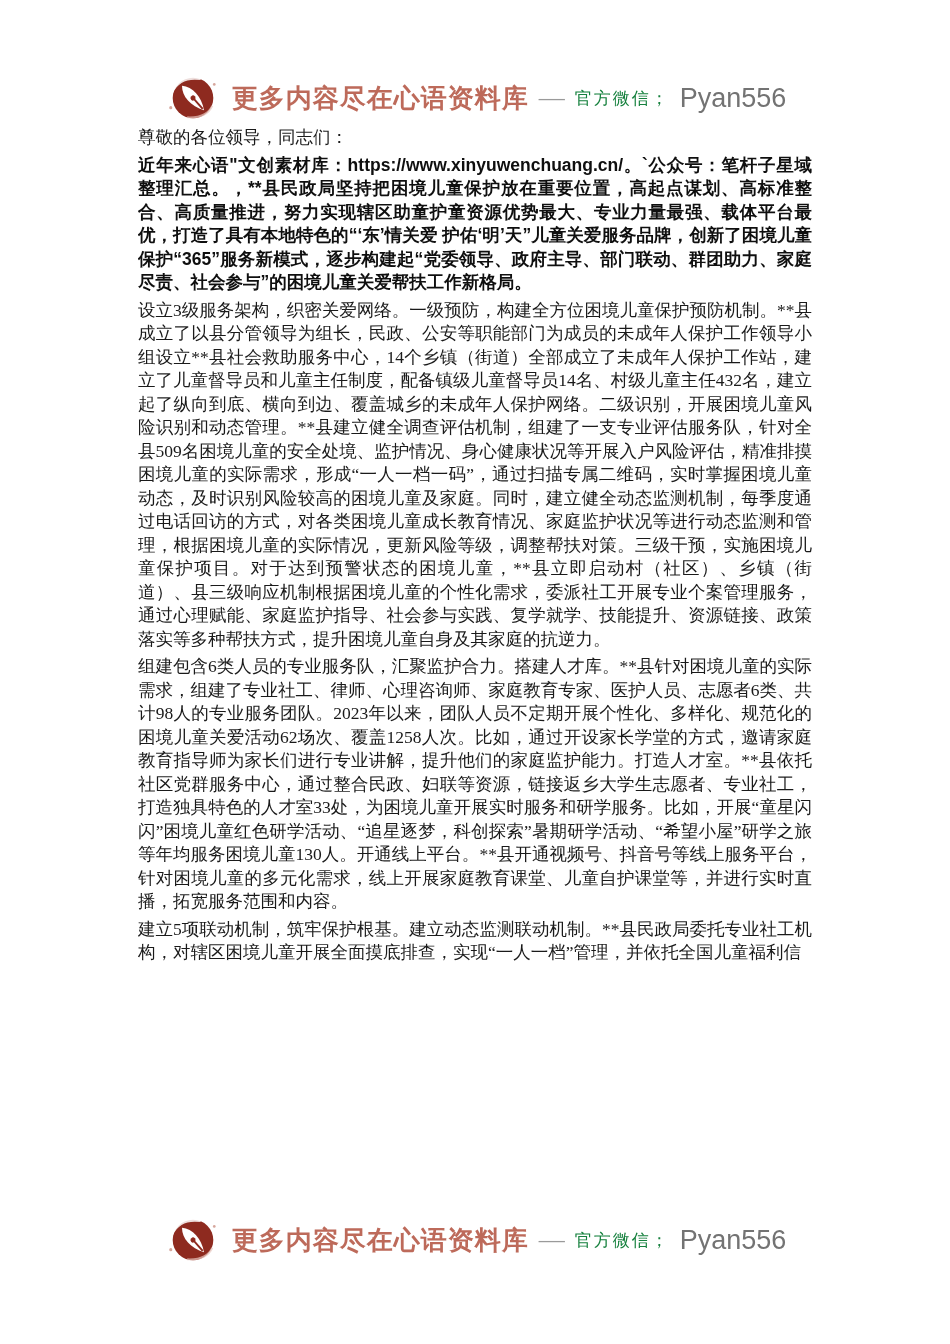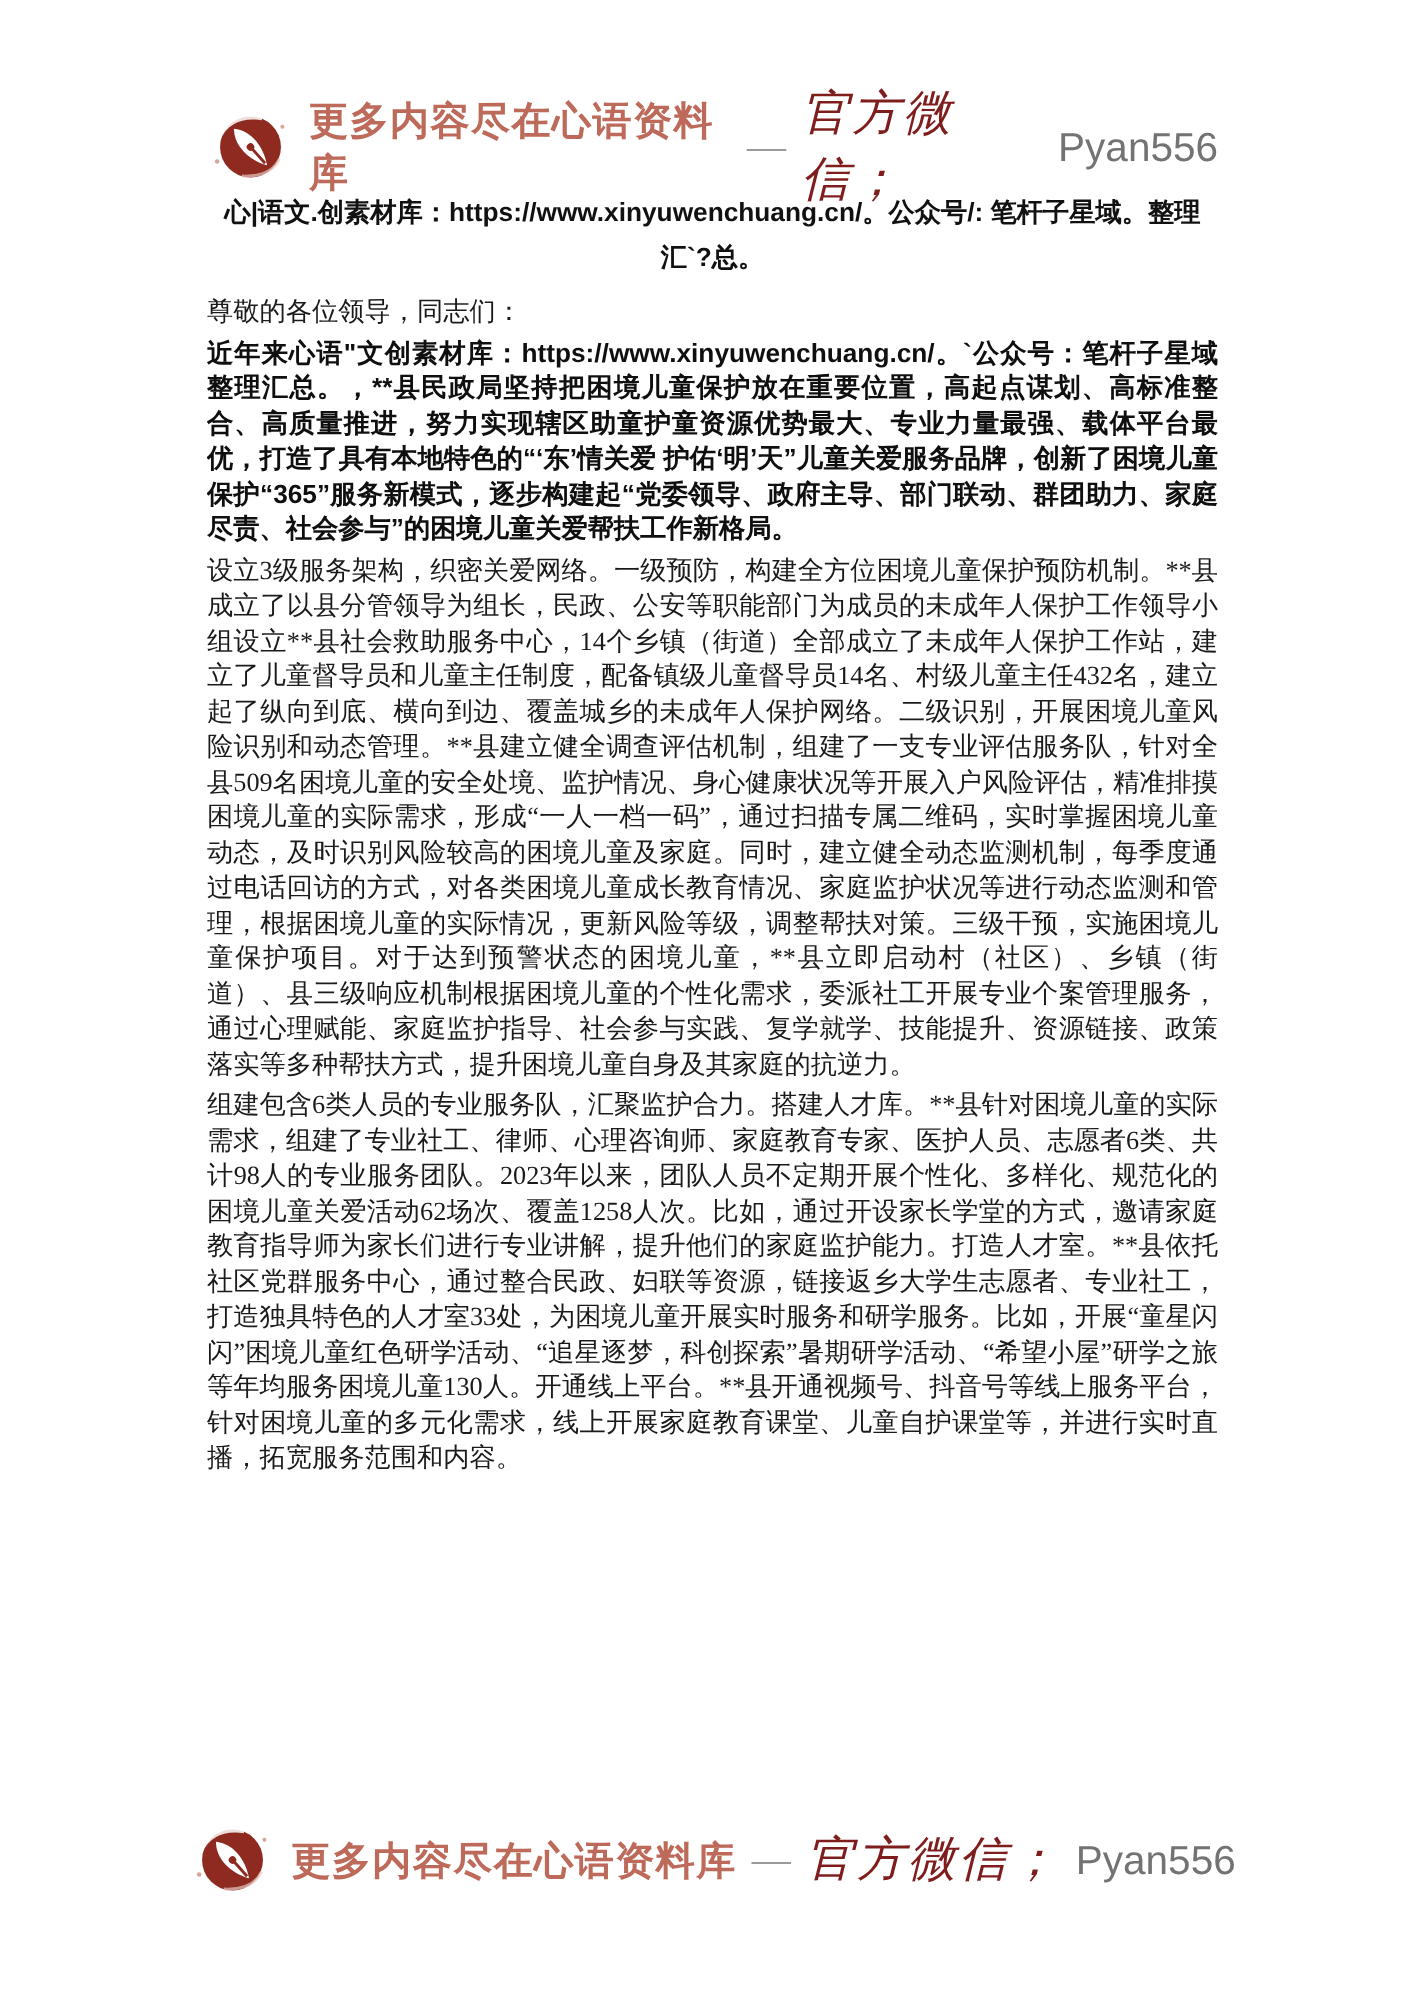--- a/index.html
+++ b/index.html
@@ -19,21 +19,21 @@
     gap:10px; height:56px; user-select:none;
   }
   .brand-logo { width:58px; height:52px; flex:0 0 auto; }
   .brand-text {
     font-family:"Liberation Serif","DejaVu Serif",serif;
     font-size:26px; letter-spacing:1px; color:#bd6a5a; font-weight:600;
   }
   .brand-dash { font-size:26px; color:#9a9a9a; }
   .brand-wechat {
     font-family:"Liberation Serif","DejaVu Serif",serif;
-    font-style:italic; font-size:32px; color:#7f1d1d; letter-spacing:2px;
+    font-size:17px; color:#15803d; letter-spacing:2px;
   }
   .brand-id {
     font-family:"Liberation Sans","DejaVu Sans",sans-serif;
     font-size:27px; color:#737373;
   }
   .doc-title {
     font-family:"Liberation Serif","DejaVu Serif",serif;
     font-size:31px; line-height:46px; font-weight:400;
     text-align:center; color:#000;
     margin:16px 0 20px;
@@ -82,27 +82,27 @@
       <circle cx="7" cy="36" r="1.6" fill="#d6a79d"></circle>
       <circle cx="52" cy="12" r="1.4" fill="#d6a79d"></circle>
     </svg>
     <span class="brand-text">更多内容尽在心语资料库</span>
     <span class="brand-dash">—</span>
     <span class="brand-wechat">官方微信；</span>
     <span class="brand-id">Pyan556</span>
   </div>
 
 
-  <div class="doc-subtitle">心|语文.创素材库：https://www.xinyuwenchuang.cn/。公众号/: 笔杆子星域。整理汇`?总。</div>
 
   <div class="doc-body">
     <p class="greeting">尊敬的各位领导，同志们：</p>
     <p class="bold-sans">近年来心语"文创素材库：https://www.xinyuwenchuang.cn/。`公众号：笔杆子星域整理汇总。，**县民政局坚持把困境儿童保护放在重要位置，高起点谋划、高标准整合、高质量推进，努力实现辖区助童护童资源优势最大、专业力量最强、载体平台最优，打造了具有本地特色的“‘东’情关爱 护佑‘明’天”儿童关爱服务品牌，创新了困境儿童保护“365”服务新模式，逐步构建起“党委领导、政府主导、部门联动、群团助力、家庭尽责、社会参与”的困境儿童关爱帮扶工作新格局。</p>
     <p>设立3级服务架构，织密关爱网络。一级预防，构建全方位困境儿童保护预防机制。**县成立了以县分管领导为组长，民政、公安等职能部门为成员的未成年人保护工作领导小组设立**县社会救助服务中心，14个乡镇（街道）全部成立了未成年人保护工作站，建立了儿童督导员和儿童主任制度，配备镇级儿童督导员14名、村级儿童主任432名，建立起了纵向到底、横向到边、覆盖城乡的未成年人保护网络。二级识别，开展困境儿童风险识别和动态管理。**县建立健全调查评估机制，组建了一支专业评估服务队，针对全县509名困境儿童的安全处境、监护情况、身心健康状况等开展入户风险评估，精准排摸困境儿童的实际需求，形成“一人一档一码”，通过扫描专属二维码，实时掌握困境儿童动态，及时识别风险较高的困境儿童及家庭。同时，建立健全动态监测机制，每季度通过电话回访的方式，对各类困境儿童成长教育情况、家庭监护状况等进行动态监测和管理，根据困境儿童的实际情况，更新风险等级，调整帮扶对策。三级干预，实施困境儿童保护项目。对于达到预警状态的困境儿童，**县立即启动村（社区）、乡镇（街道）、县三级响应机制根据困境儿童的个性化需求，委派社工开展专业个案管理服务，通过心理赋能、家庭监护指导、社会参与实践、复学就学、技能提升、资源链接、政策落实等多种帮扶方式，提升困境儿童自身及其家庭的抗逆力。</p>
     <p>组建包含6类人员的专业服务队，汇聚监护合力。搭建人才库。**县针对困境儿童的实际需求，组建了专业社工、律师、心理咨询师、家庭教育专家、医护人员、志愿者6类、共计98人的专业服务团队。2023年以来，团队人员不定期开展个性化、多样化、规范化的困境儿童关爱活动62场次、覆盖1258人次。比如，通过开设家长学堂的方式，邀请家庭教育指导师为家长们进行专业讲解，提升他们的家庭监护能力。打造人才室。**县依托社区党群服务中心，通过整合民政、妇联等资源，链接返乡大学生志愿者、专业社工，打造独具特色的人才室33处，为困境儿童开展实时服务和研学服务。比如，开展“童星闪闪”困境儿童红色研学活动、“追星逐梦，科创探索”暑期研学活动、“希望小屋”研学之旅等年均服务困境儿童130人。开通线上平台。**县开通视频号、抖音号等线上服务平台，针对困境儿童的多元化需求，线上开展家庭教育课堂、儿童自护课堂等，并进行实时直播，拓宽服务范围和内容。</p>
+    <p>建立5项联动机制，筑牢保护根基。建立动态监测联动机制。**县民政局委托专业社工机构，对辖区困境儿童开展全面摸底排查，实现“一人一档”管理，并依托全国儿童福利信</p>
   </div>
 
   <div class="footer-row">
     <div class="inner">
       <svg class="brand-logo" viewBox="0 0 60 52" aria-hidden="true">
         <circle cx="30" cy="26" r="21" fill="#8e2a1f"></circle>
         <path d="M8 20 Q16 3 38 6" stroke="#ffffff" stroke-width="3" fill="none" opacity="0.85"></path>
         <path d="M50 34 Q44 47 24 46" stroke="#e8c8c0" stroke-width="2" fill="none" opacity="0.7"></path>
         <g transform="rotate(-42 30 26)">
           <path d="M30 9 C37.5 17 37.5 31 30 43 C22.5 31 22.5 17 30 9 Z" fill="#ffffff"></path>

